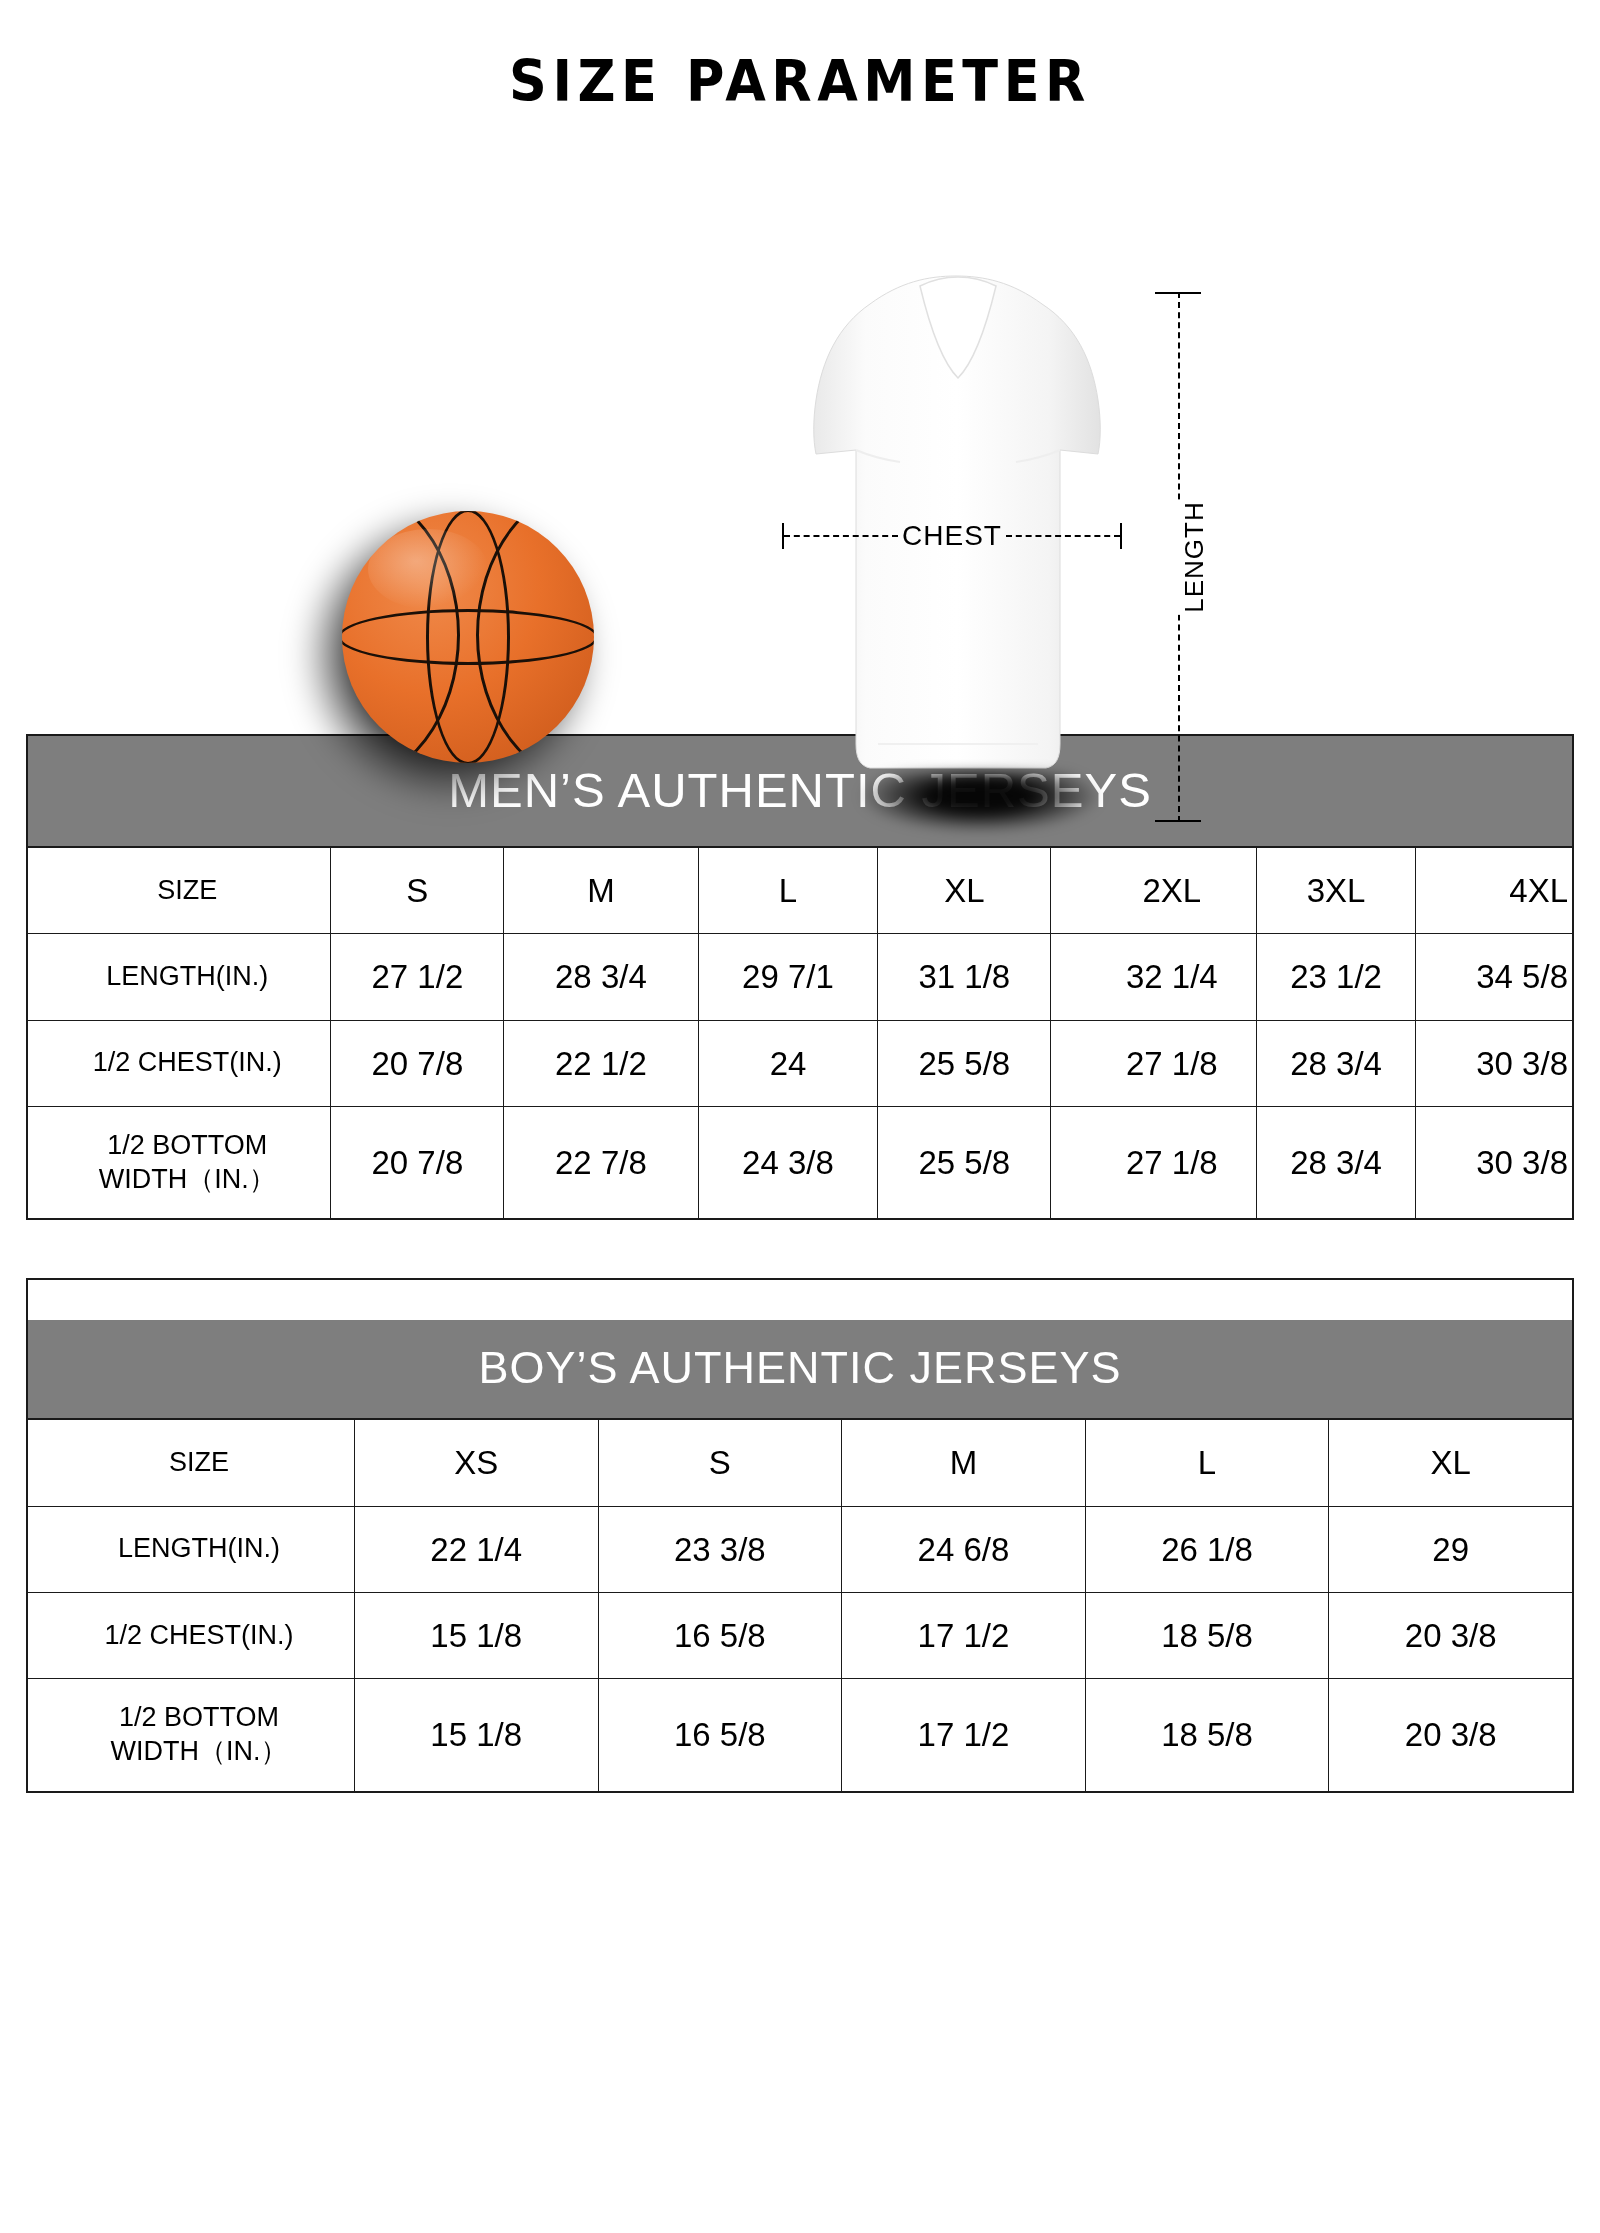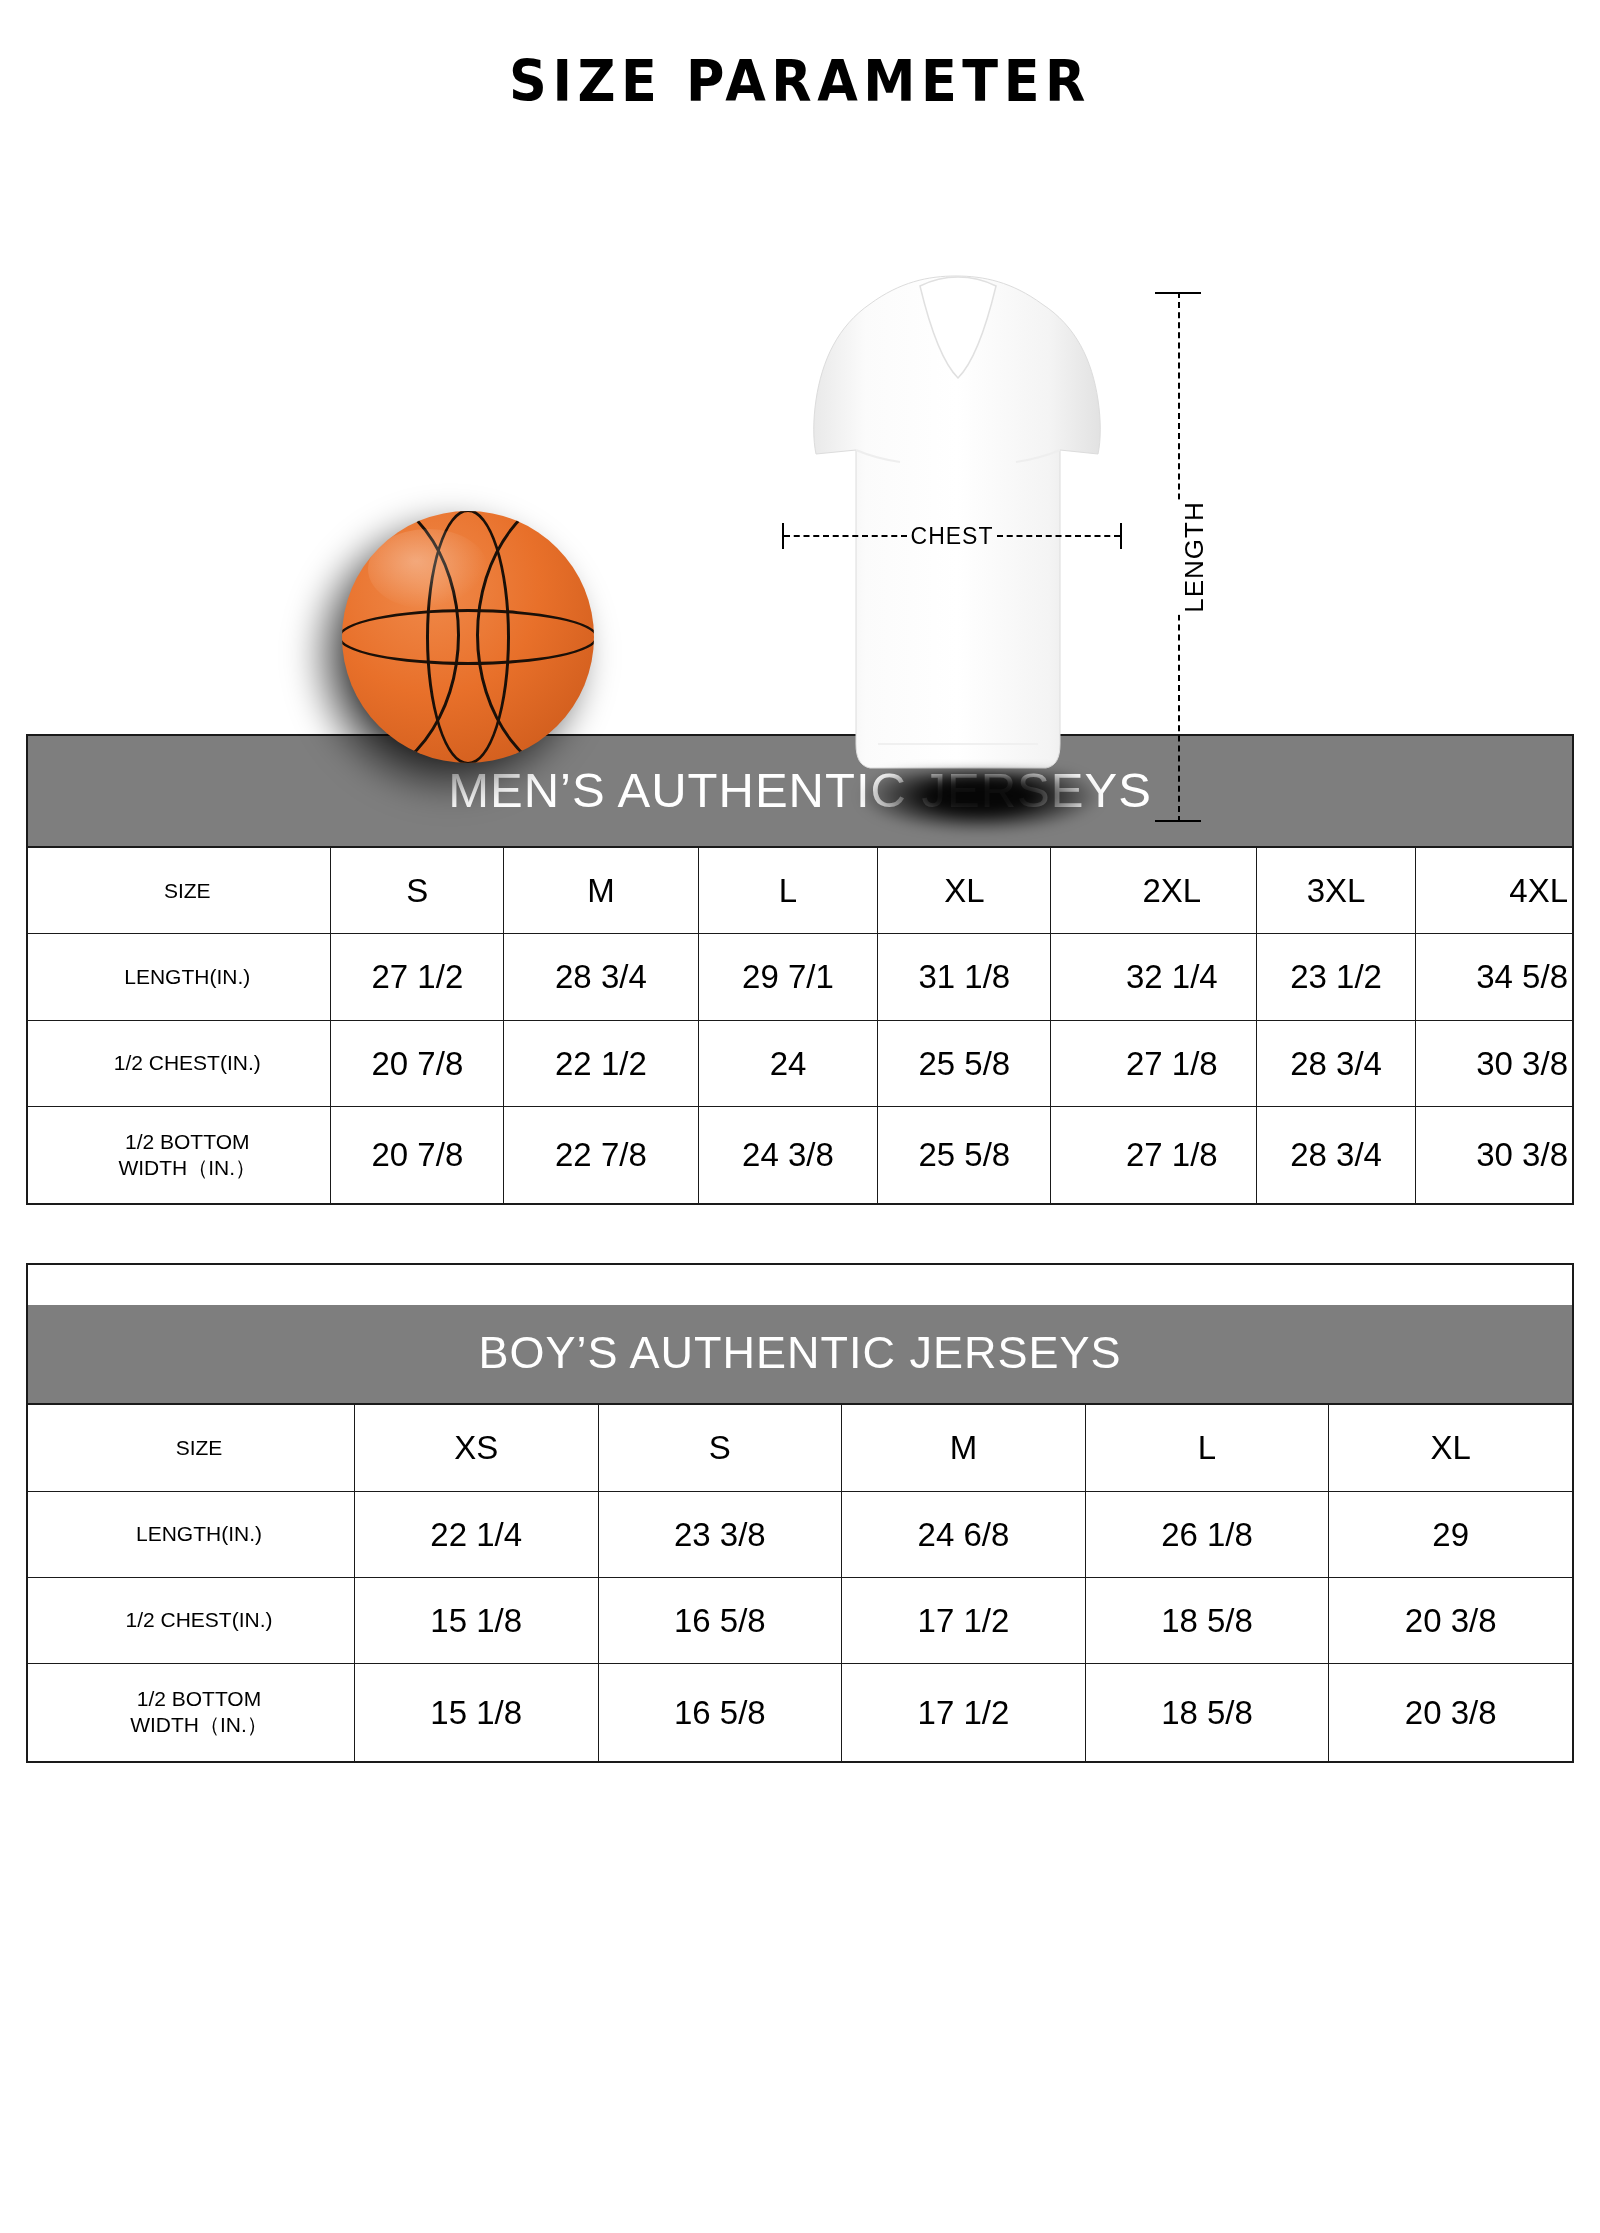--- a/index.html
+++ b/index.html
@@ -144,21 +144,21 @@
     display: flex;
     align-items: center;
   }
   .dash-h {
     flex: 1 1 auto;
     height: 0;
     border-top: 2px dashed #000;
   }
   .chest-label {
     font-family: "Liberation Sans", sans-serif;
-    font-size: 23px;
+    font-size: 28px;
     letter-spacing: 1px;
     padding: 0 4px;
     white-space: nowrap;
   }
   .cap-left, .cap-right {
     width: 0;
     height: 26px;
     border-left: 2px solid #000;
   }
 
@@ -228,21 +228,21 @@
   }
   table.sizetable td {
     border: 1.5px solid #1a1a1a;
     text-align: center;
     font-size: 33px;
     padding: 22px 4px;
     white-space: pre-line;
     line-height: 1.25;
   }
   table.sizetable td.rowlabel {
-    font-size: 21px;
+    font-size: 27px;
     padding-left: 20px;
     padding-right: 4px;
   }
   table.sizetable tr:first-child td {
     border-top: none;
   }
   table.sizetable td:first-child { border-left: none; }
   table.sizetable td:last-child { border-right: none; }
   table.sizetable tr:last-child td { border-bottom: none; }
 

